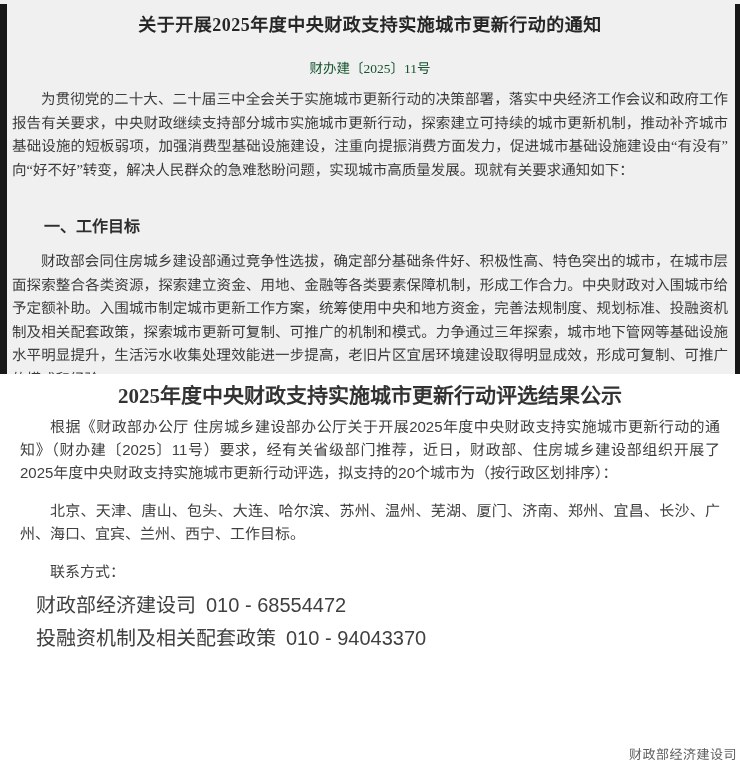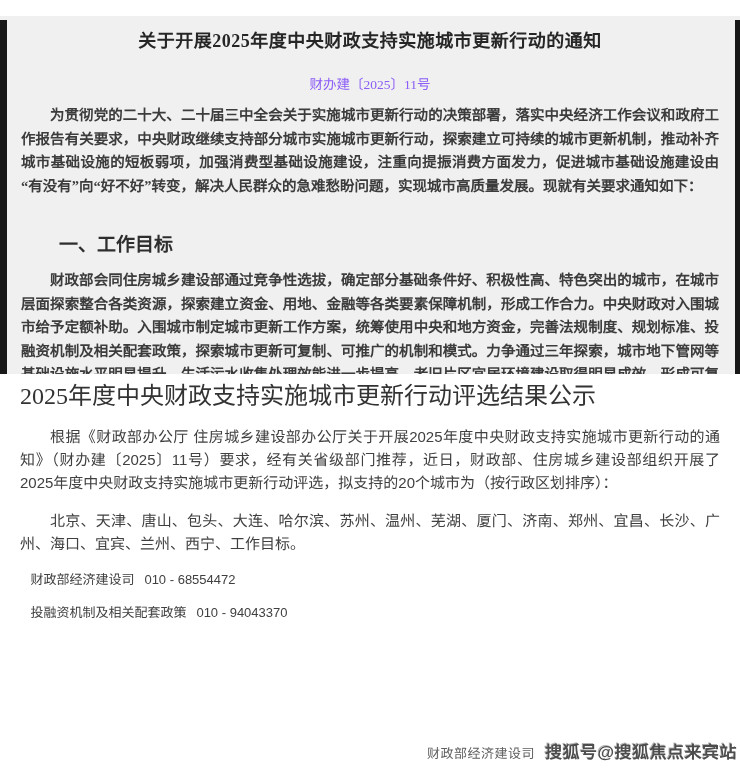--- a/index.html
+++ b/index.html
@@ -5,88 +5,88 @@
   html,body{margin:0;padding:0;}
   body{
     width:740px;height:770px;
     background:#ffffff;
     position:relative;
     overflow:hidden;
     font-family:"Liberation Sans","DejaVu Sans",sans-serif;
   }
   
   .notice{
-    position:absolute;left:0;top:16px;width:740px;height:374px;
+    position:absolute;left:0;top:0;width:740px;height:374px;
     background:#f0f0f0;
     font-family:"Liberation Serif","DejaVu Serif",serif;
     color:#3c3c3c;
     box-sizing:border-box;
-    padding:0 21px;
+    padding:0 12px;
   }
   .edge-bar{position:absolute;top:4px;height:370px;background:#171717;}
   .edge-bar.left{left:0;width:7px;}
   .edge-bar.right{right:0;width:5px;}
   .n-title{
     margin:0;padding-top:13px;
     text-align:center;
     font-size:18px;line-height:24px;
     font-weight:700;color:#262626;
     letter-spacing:0.5px;
   }
   .n-docno{
     margin-top:20px;
     text-align:center;
-    font-size:13.5px;color:#8b5cf6;
+    font-size:13.5px;color:#14532d;
   }
   .n-salutation{
     margin-top:19px;
     font-size:14.5px;line-height:22px;
   }
   .n-para{
     margin-top:11px;
     font-size:14.5px;line-height:23.5px;
     text-align:justify;
     text-indent:2em;
-    font-weight:bold;
   }
   .n-heading{
     margin-top:31px;
-    font-size:19px;font-weight:700;color:#2e2e2e;
+    font-size:16px;font-weight:700;color:#2e2e2e;
     text-indent:2em;
   }
   .n-para.second{margin-top:13px;}
   
   .announcement{
     position:absolute;left:0;top:374px;width:740px;height:396px;
     background:#ffffff;
     color:#404040;
     box-sizing:border-box;
     padding:0 20px;
   }
   .a-title{
     margin:0;padding-top:9px;
+    text-align:center;
     font-family:"Liberation Serif","DejaVu Serif",serif;
-    font-size:24px;line-height:26px;
-    font-weight:400;color:#333333;
+    font-size:21px;line-height:26px;
+    font-weight:700;color:#333333;
   }
   .a-para{
-    margin-top:16px;
+    margin-top:6px;
     font-size:15px;line-height:23px;
     text-align:justify;
     text-indent:2em;
   }
   .a-para.cities{margin-top:14px;}
   .a-contact-label{
     margin-top:17px;
     font-size:15px;line-height:20px;
     text-indent:2em;
   }
   .a-contact-line{
     margin-top:13px;
-    font-size:13px;line-height:20px;
+    font-size:20px;line-height:20px;
     text-indent:0.8em;
   }
   .a-contact-line .phone{margin-left:10px;}
   
   .footer-row{
     position:absolute;left:0;bottom:7px;width:740px;
     display:flex;justify-content:flex-end;align-items:baseline;
     gap:10px;box-sizing:border-box;padding-right:3px;
   }
   .signature{
@@ -110,25 +110,25 @@
   <div class="n-docno">财办建〔2025〕11号</div>
   <p class="n-para">为贯彻党的二十大、二十届三中全会关于实施城市更新行动的决策部署，落实中央经济工作会议和政府工作报告有关要求，中央财政继续支持部分城市实施城市更新行动，探索建立可持续的城市更新机制，推动补齐城市基础设施的短板弱项，加强消费型基础设施建设，注重向提振消费方面发力，促进城市基础设施建设由“有没有”向“好不好”转变，解决人民群众的急难愁盼问题，实现城市高质量发展。现就有关要求通知如下：</p>
   <div class="n-heading">一、工作目标</div>
   <p class="n-para second">财政部会同住房城乡建设部通过竞争性选拔，确定部分基础条件好、积极性高、特色突出的城市，在城市层面探索整合各类资源，探索建立资金、用地、金融等各类要素保障机制，形成工作合力。中央财政对入围城市给予定额补助。入围城市制定城市更新工作方案，统筹使用中央和地方资金，完善法规制度、规划标准、投融资机制及相关配套政策，探索城市更新可复制、可推广的机制和模式。力争通过三年探索，城市地下管网等基础设施水平明显提升，生活污水收集处理效能进一步提高，老旧片区宜居环境建设取得明显成效，形成可复制、可推广的模式和经验。</p>
 </section>
 
 <section class="announcement">
   <h2 class="a-title">2025年度中央财政支持实施城市更新行动评选结果公示</h2>
   <p class="a-para">根据《财政部办公厅 住房城乡建设部办公厅关于开展2025年度中央财政支持实施城市更新行动的通知》（财办建〔2025〕11号）要求，经有关省级部门推荐，近日，财政部、住房城乡建设部组织开展了2025年度中央财政支持实施城市更新行动评选，拟支持的20个城市为（按行政区划排序）：</p>
   <p class="a-para cities">北京、天津、唐山、包头、大连、哈尔滨、苏州、温州、芜湖、厦门、济南、郑州、宜昌、长沙、广州、海口、宜宾、兰州、西宁、工作目标。</p>
+  <div class="a-contact-label">联系方式：</div>
 
   <div class="a-contact-line">
     <span>财政部经济建设司</span><span class="phone">010 - 68554472</span>
   </div>
   <div class="a-contact-line">
     <span>投融资机制及相关配套政策</span><span class="phone">010 - 94043370</span>
   </div>
 </section>
 
 <div class="footer-row">
   <span class="signature">财政部经济建设司</span>
-  <span class="watermark">搜狐号@搜狐焦点来宾站</span>
 </div>
 
 </body></html>

